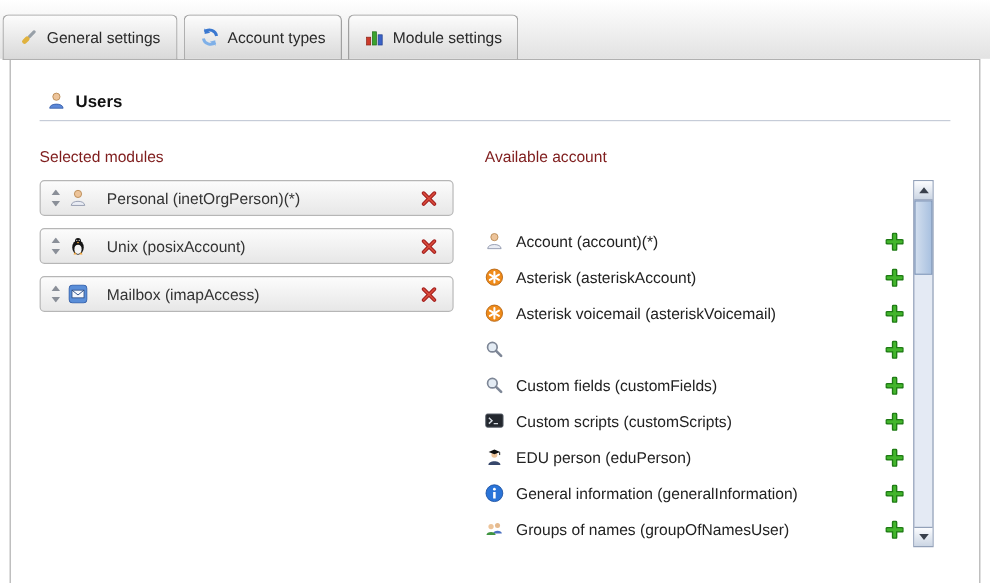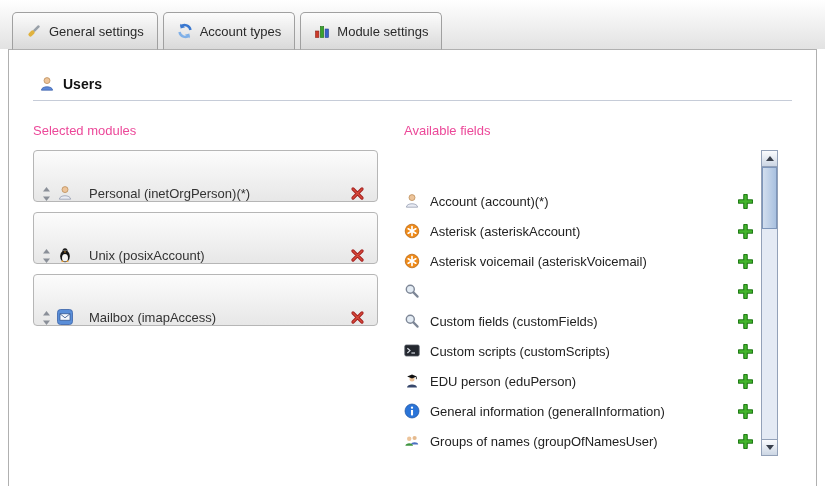--- a/index.html
+++ b/index.html
@@ -1,38 +1,38 @@
 <!DOCTYPE html>
 <html><head>
 <meta charset="utf-8">
 <style>
   *{box-sizing:border-box;margin:0;padding:0}
   html,body{width:825px;height:486px;overflow:hidden}
   body{font-family:"Liberation Sans","DejaVu Sans",sans-serif;background:#fff;color:#222}
 
-  .tabbar{display:flex;align-items:flex-end;gap:5px;padding:11px 12px 0;
+  .tabbar{display:flex;align-items:flex-end;gap:5px;padding:11px 2px 0;
           background:linear-gradient(#ffffff,#e2e2e2);position:relative;z-index:2}
   .tab{display:flex;align-items:center;gap:7px;padding:10px 13px;font-size:13px;color:#2a2a2a;
        background:linear-gradient(#fcfcfc,#d9d9d9);border:1px solid #a0a0a0;border-bottom:1px solid #b0b0b0;
        border-radius:5px 5px 0 0;position:relative;top:1px;cursor:pointer;white-space:nowrap}
   .tab.active{background:#fff;border-bottom-color:#fff;z-index:3;font-weight:bold}
 
   .content{margin:0 8px;height:445px;background:#fff;border:1px solid #b0b0b0;
            padding:26px 24px 0;position:relative;z-index:1}
 
   .section-head{display:flex;align-items:flex-start;gap:8px;padding-left:6px}
   .section-title{font-size:14px;font-weight:bold;color:#111}
   .rule{border:none;border-top:1px solid #c6ccd8;margin:8px 0 0}
 
   .cols{display:flex;gap:26px;margin-top:22px}
   .col-left{width:345px;flex:none}
   .col-right{flex:1;min-width:0}
-  .col-label{font-size:13px;color:#ec4899;margin-bottom:12px}
-
-  .sel-item{display:flex;align-items:flex-end;height:52px;padding:0 12px 0 8px;margin-bottom:10px;
+  .col-label{font-size:13px;color:#7f1d1d;margin-bottom:12px}
+
+  .sel-item{display:flex;align-items:center;height:30px;padding:0 12px 0 8px;margin-bottom:10px;
             border:1px solid #b6b6b6;border-radius:4px;background:linear-gradient(#fcfcfc,#e7e7e7);cursor:move}
   .drag{margin-right:6px}
   .sel-item .mod{margin-right:16px}
   .sel-label{font-size:13px;color:#333}
   .del{margin-left:auto;cursor:pointer}
 
   .avail-body{display:flex;align-items:flex-end}
   .avail-list{flex:1;min-width:0}
   .av-row{display:flex;align-items:center;height:30px}
   .av-row .mod{margin-right:10px}
@@ -175,21 +175,21 @@
               <svg width="15" height="15" viewBox="0 0 15 15">
                 <path d="M3 3L12 12M12 3L3 12" stroke="#a31f1f" stroke-width="3.2" stroke-linecap="round"></path>
                 <path d="M3 3L12 12M12 3L3 12" stroke="#d84a3a" stroke-width="1.4" stroke-linecap="round"></path>
               </svg>
             </span>
           </div>
         </div>
     </div>
 
     <div class="col-right">
-      <div class="col-label">Available fields</div>
+      <div class="col-label">Available account</div>
       <div class="avail-body">
         <div class="avail-list" id="available-list">
             <div class="av-row">
               <span class="icon mod">
                 <svg width="16" height="16" viewBox="0 0 16 16">
                   <circle cx="8" cy="4.6" r="3" fill="#edc49a" stroke="#b5854f" stroke-width="0.7"></circle>
                   <path d="M2.4 14.2C2.4 9.6 13.6 9.6 13.6 14.2Z" fill="#e9ecf4" stroke="#8a92a8" stroke-width="0.7"></path>
                 </svg>
               </span>
               <span class="av-label">Account (account)(*)</span>

